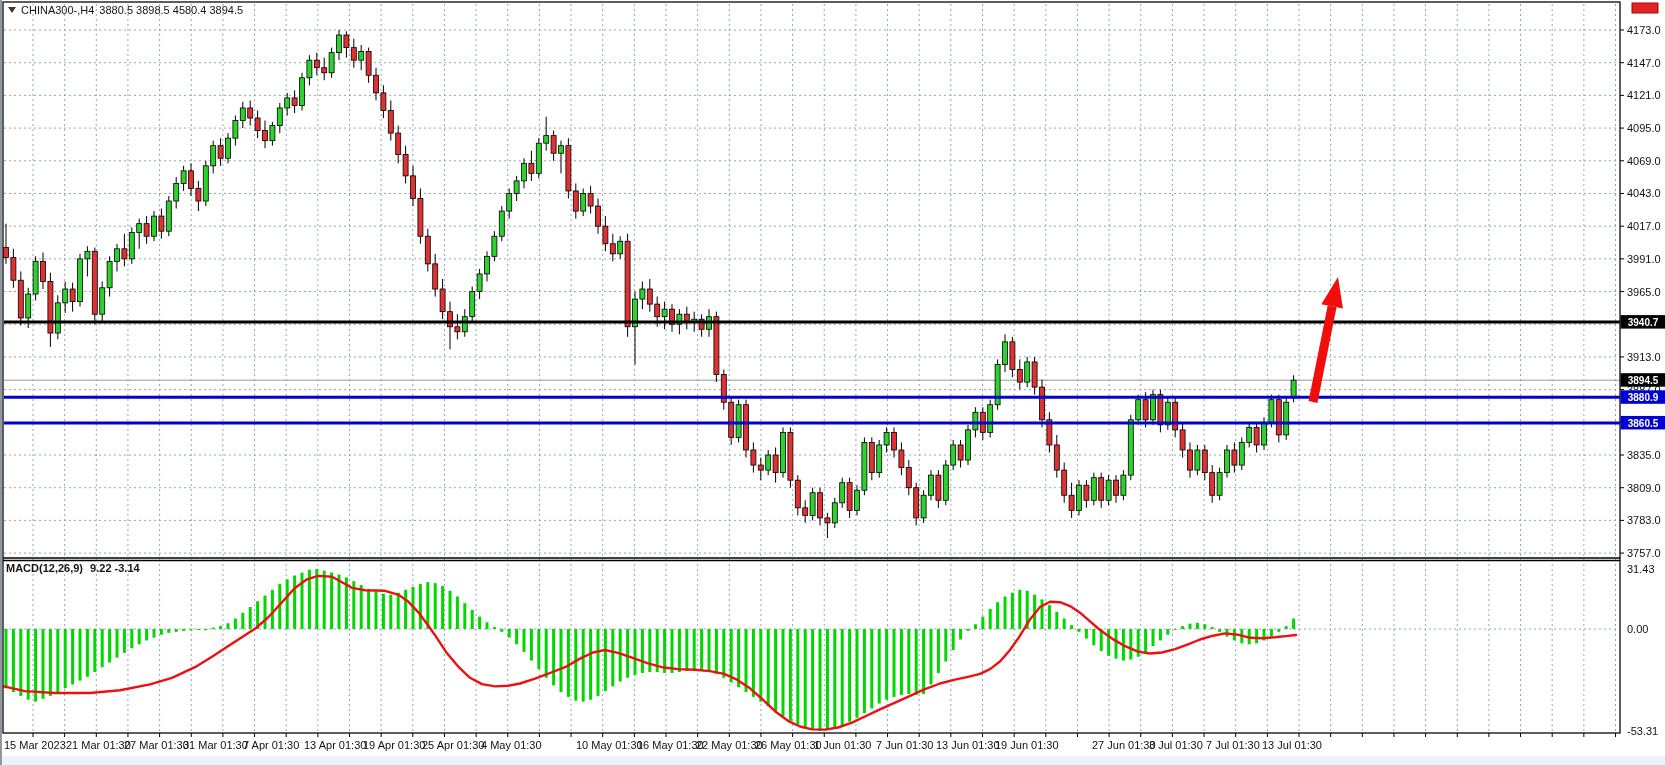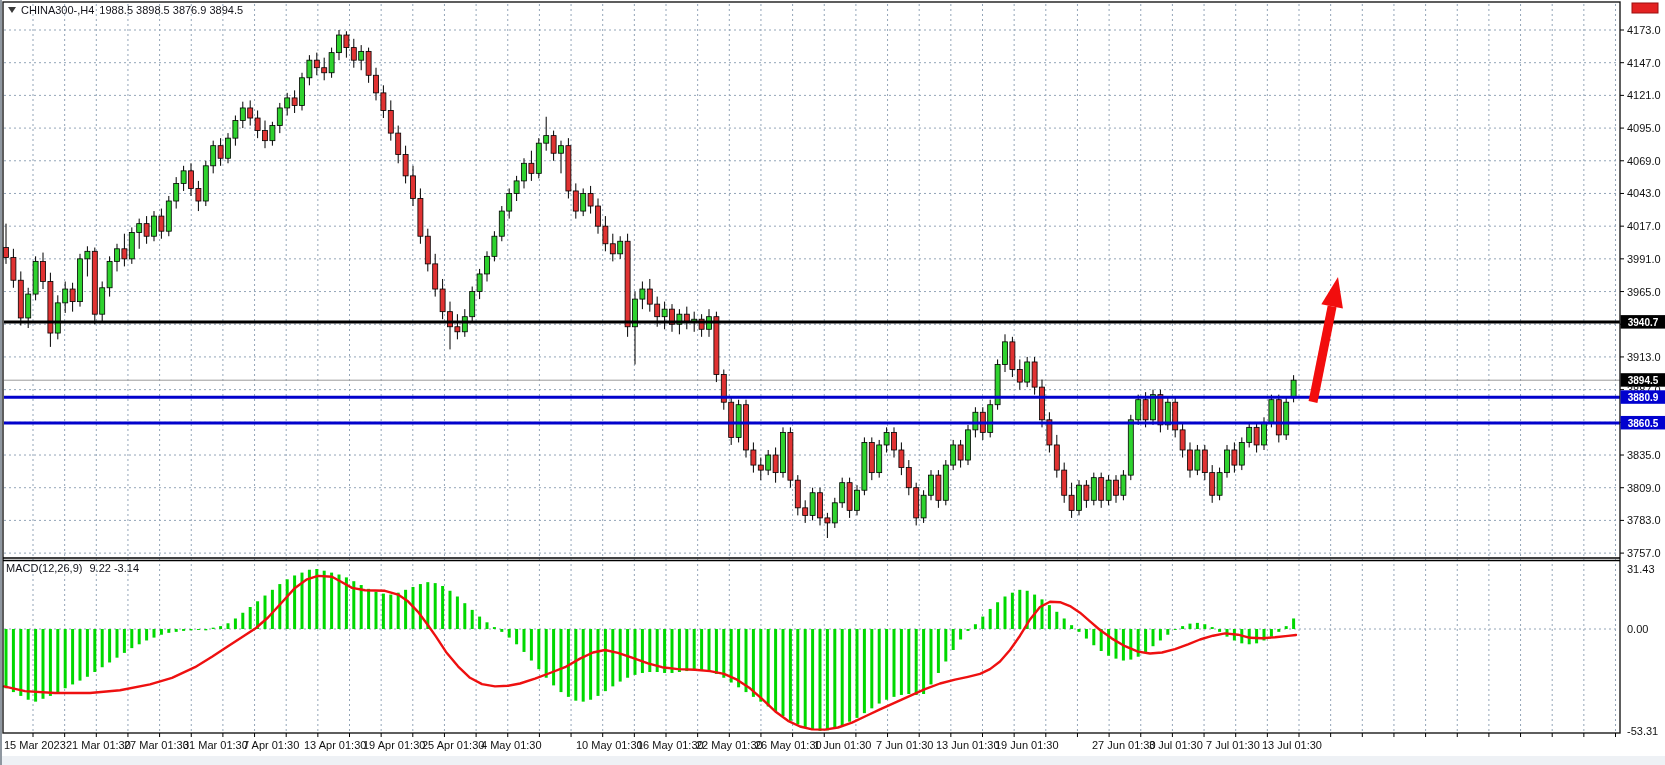--- a/index.html
+++ b/index.html
@@ -4,31 +4,31 @@
 <style>
   html,body{margin:0;padding:0;background:#fff;}
   .screen{position:relative;width:1665px;height:765px;background:#ffffff;overflow:hidden;
           font-family:"Liberation Sans",sans-serif;}
   svg{position:absolute;left:0;top:0;}
   .sym-label{position:absolute;left:8px;top:4px;font-size:11px;color:#13131a;
              display:flex;align-items:center;gap:5px;z-index:5;white-space:nowrap;}
   .tri{width:0;height:0;border-left:4px solid transparent;border-right:4px solid transparent;
        border-top:6px solid #3a3a3a;display:inline-block;cursor:pointer;}
   .macd-label{position:absolute;left:6px;top:562px;font-size:11px;color:#13131a;z-index:5;white-space:nowrap;}
-  .macd-label span{margin-right:4px;}
+  .macd-label span{margin-right:4px;font-weight:bold;}
   text{font-family:"Liberation Sans",sans-serif;}
 </style>
 </head>
 <body>
 
 <div class="screen">
   <div class="sym-label">
     <span class="tri"></span>
     <span>CHINA300-,H4</span>
-    <span>1988.5 3898.5 3876.9 3894.5</span>
+    <span>3880.5 3898.5 4580.4 3894.5</span>
   </div>
   <div class="macd-label">
     <span>MACD(12,26,9)</span>
     <span>9.22 -3.14</span>
   </div>
   <svg id="chart" width="1665" height="765">
       <rect x="0" y="756" width="1665" height="9" fill="#eef1f5"></rect>
       <g>
         <line x1="33" y1="4" x2="33" y2="733" stroke="#93a5b8" stroke-width="1" stroke-dasharray="2,3"></line>
         <line x1="64.65" y1="4" x2="64.65" y2="733" stroke="#93a5b8" stroke-width="1" stroke-dasharray="2,3"></line>

